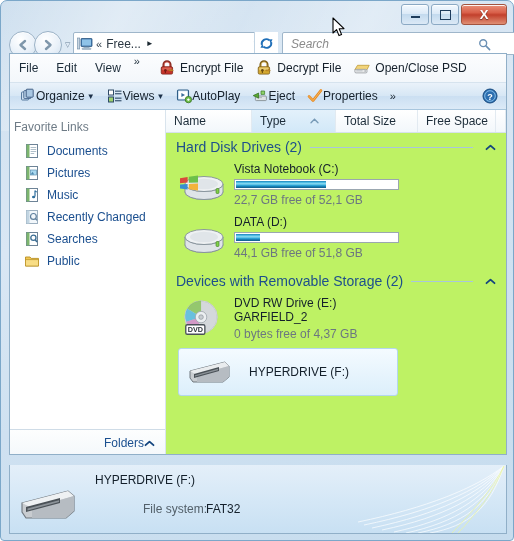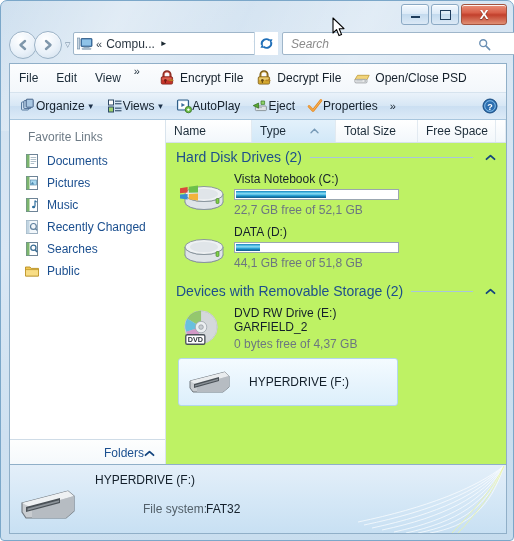--- a/index.html
+++ b/index.html
@@ -153,21 +153,21 @@
     font-style: italic;
     color: #8a8a8a;
   }
   #search-icon-wrap {
     position: absolute; right: 30px; top: 4px;
   }
 
   
   #client-area {
     position: absolute;
-    left: 8px; top: 62px;
+    left: 8px; top: 52px;
     width: 498px; height: 402px;
     background: #ffffff;
     border: 1px solid #90afc8;
     box-sizing: border-box;
     overflow: hidden;
   }
 
   
   #menu-bar {
     position: relative;
@@ -231,21 +231,21 @@
     flex: none;
     background: #ffffff;
     border-right: 1px solid #d9e4ed;
     display: flex;
     flex-direction: column;
     position: relative;
   }
   #favorite-links-header {
     font-size: 12px;
     color: #6e7b86;
-    padding: 10px 0 6px 18px;
+    padding: 10px 0 6px 4px;
   }
   .fav-item {
     display: flex; align-items: center;
     gap: 7px;
     padding: 3px 0 3px 14px;
     font-size: 12px;
     color: #1b4f8f;
   }
   .fav-item .favicon { width: 16px; height: 16px; flex: none; }
   #folders-pane {
@@ -412,21 +412,21 @@
 
     <div id="address-bar">
       <svg id="computer-icon" viewBox="0 0 16 16">
         <rect x="0.5" y="2" width="2.2" height="11" fill="#c9d6e2" stroke="#6d8ba5" stroke-width="0.6"></rect>
         <rect x="4" y="2.5" width="11" height="8" rx="0.6" fill="#4a7fb5" stroke="#2a5580" stroke-width="0.8"></rect>
         <rect x="5" y="3.5" width="9" height="6" fill="#8fc3e8"></rect>
         <rect x="6.5" y="10.8" width="6" height="1.4" fill="#9db4c8"></rect>
         <rect x="5" y="12.2" width="9" height="1.2" rx="0.4" fill="#b6c8d8" stroke="#7b94aa" stroke-width="0.5"></rect>
       </svg>
       <span id="crumb-chevrons">«</span>
-      <span id="crumb-text">Compu...</span>
+      <span id="crumb-text">Free...</span>
       <span id="crumb-arrow">►</span>
       <span id="address-dropdown">▼</span>
     </div>
 
     <div id="refresh-button">
       <svg width="15" height="15" viewBox="0 0 16 16">
         <path d="M3 9.5 A5 5 0 0 1 11 4.5" fill="none" stroke="#1f6fb8" stroke-width="2"></path>
         <path d="M12.6 7.6 L10.4 3.6 L14.4 3.4 Z" fill="#1f6fb8"></path>
         <path d="M13 6.5 A5 5 0 0 1 5 11.5" fill="none" stroke="#1f6fb8" stroke-width="2"></path>
         <path d="M3.4 8.4 L5.6 12.4 L1.6 12.6 Z" fill="#1f6fb8"></path>

